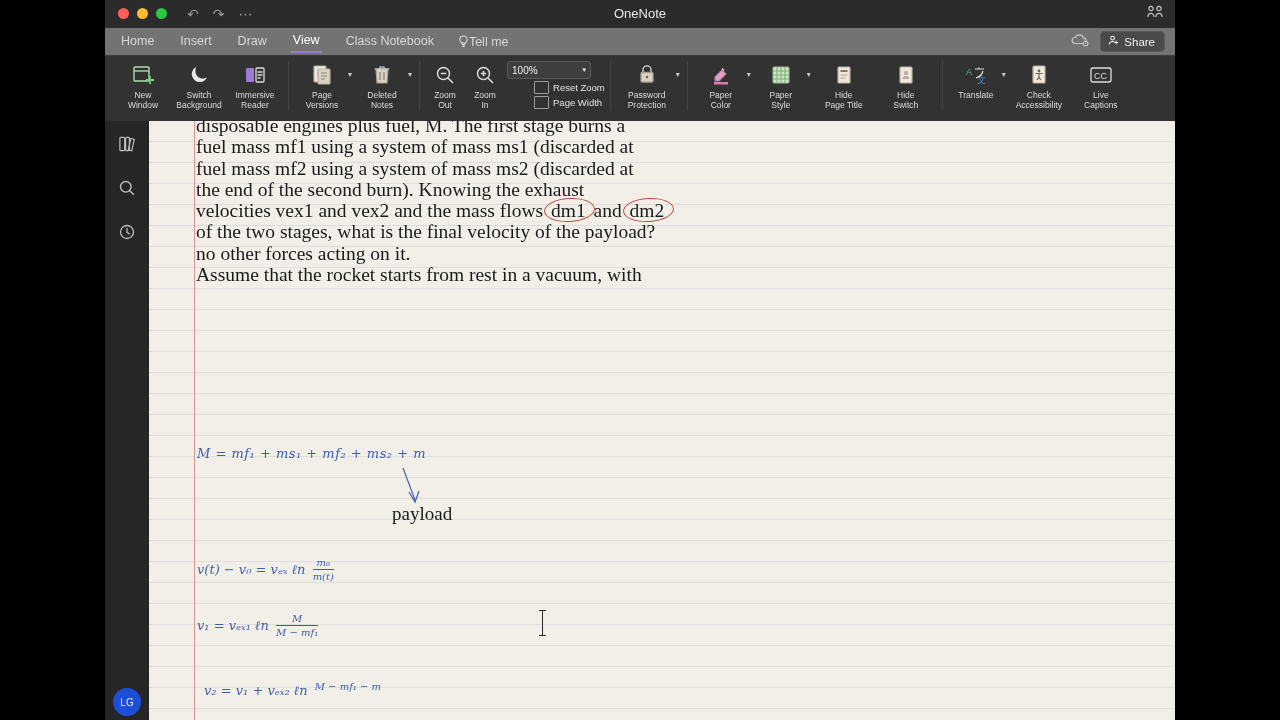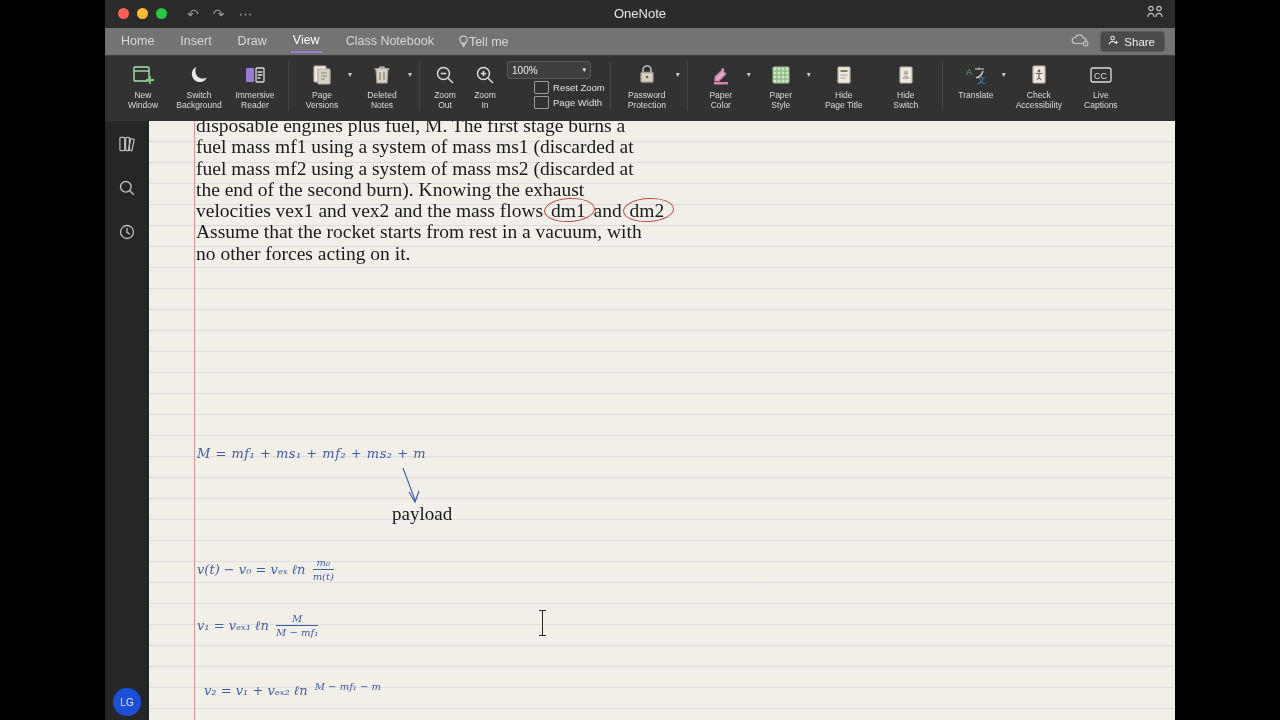--- a/index.html
+++ b/index.html
@@ -667,22 +667,23 @@
         <div class="ln">disposable engines plus fuel, M. The first stage burns a</div>
         <div class="ln">fuel mass mf1 using a system of mass ms1 (discarded at</div>
         <div class="ln">fuel mass mf2 using a system of mass ms2 (discarded at</div>
         <div class="ln">the end of the second burn). Knowing the exhaust</div>
         <div class="ln">
           velocities vex1 and vex2 and the mass flows
           <span class="circle-note">dm1</span>
           and
           <span class="circle-note">dm2</span>
         </div>
+        <div class="ln">of the two stages, what is the final velocity of the payload?</div>
+        <div class="ln">no other forces acting on it.</div>
         <div class="ln">Assume that the rocket starts from rest in a vacuum, with</div>
-        <div class="ln">no other forces acting on it.</div>
       </div>
 
       <div class="ink ink-m">M = mf₁ + ms₁ + mf₂ + ms₂ + m</div>
 
       <svg class="arrow-svg" width="40" height="42" viewBox="0 0 40 42" fill="none" stroke="#3f5ea8" stroke-width="1.2">
         <path d="M4 2 L16 34"></path>
         <path d="M10 26 L16 36 L20 25"></path>
       </svg>
 
       <div class="payload-label">payload</div>

